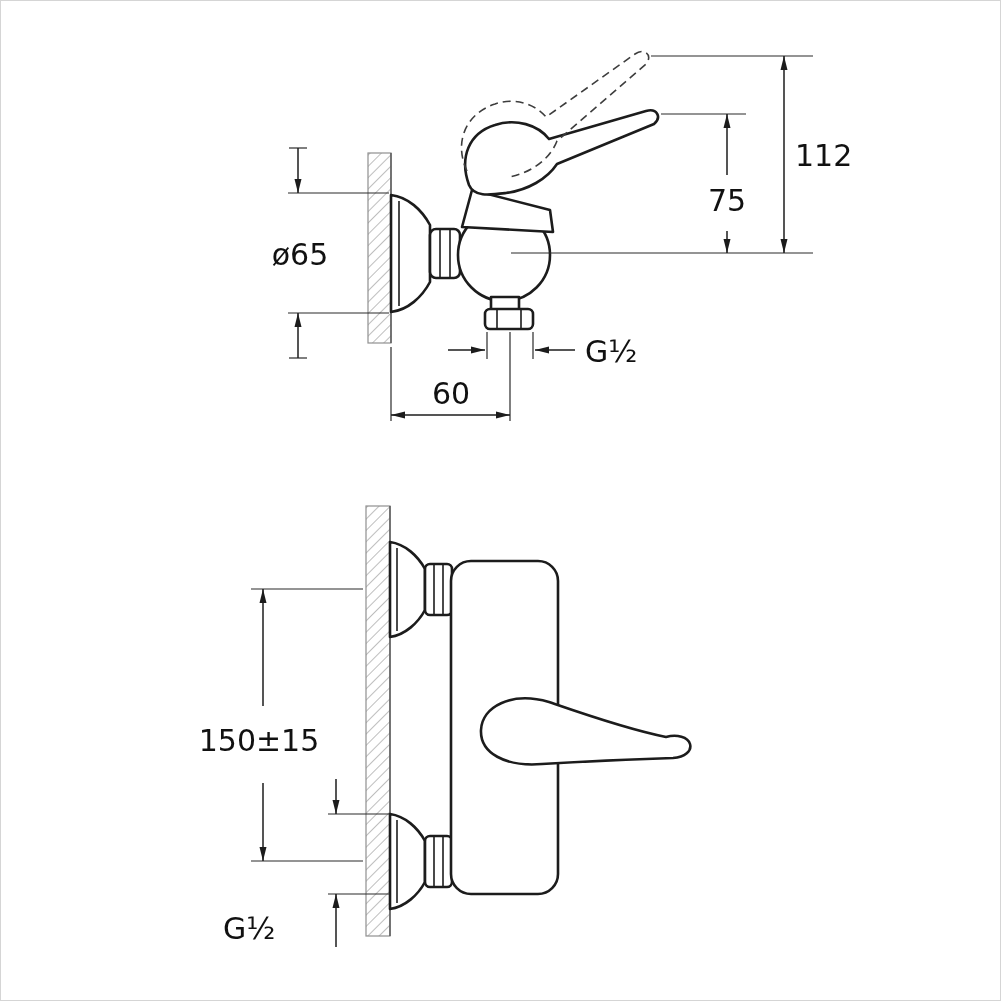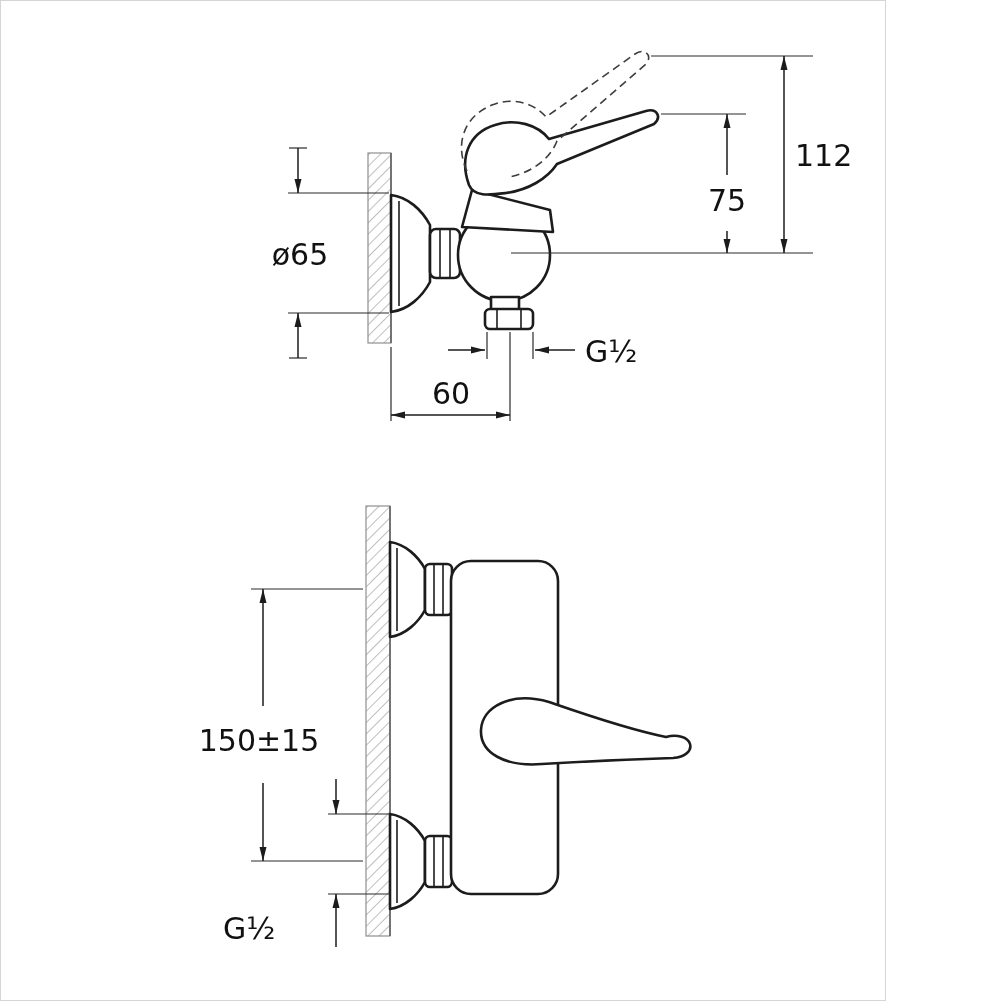--- a/index.html
+++ b/index.html
@@ -1,17 +1,17 @@
 <!DOCTYPE html>
 <html><head>
 <meta charset="utf-8">
 <style>
   html,body{margin:0;padding:0;background:#fff;}
   .page{
-    width:886px;height:1001px;position:relative;background:#ffffff;
+    width:1001px;height:1001px;position:relative;background:#ffffff;
     border:1px solid #d5d5d5;box-sizing:border-box;
     font-family:"DejaVu Sans",sans-serif;
   }
   svg{display:block;}
   .outline{fill:#ffffff;stroke:#1c1c1c;stroke-width:2.6;stroke-linejoin:round;}
   .detail{fill:none;stroke:#1c1c1c;stroke-width:1.6;}
   .thin{stroke:#2a2a2a;stroke-width:1.2;fill:none;}
   .dim{stroke:#1c1c1c;stroke-width:1.5;fill:none;}
   .dashed{fill:none;stroke:#3d3d3d;stroke-width:1.6;stroke-dasharray:8 5;stroke-linejoin:round;}
   .wall{fill:url(#hatch);stroke:#8f8f8f;stroke-width:1.2;}

